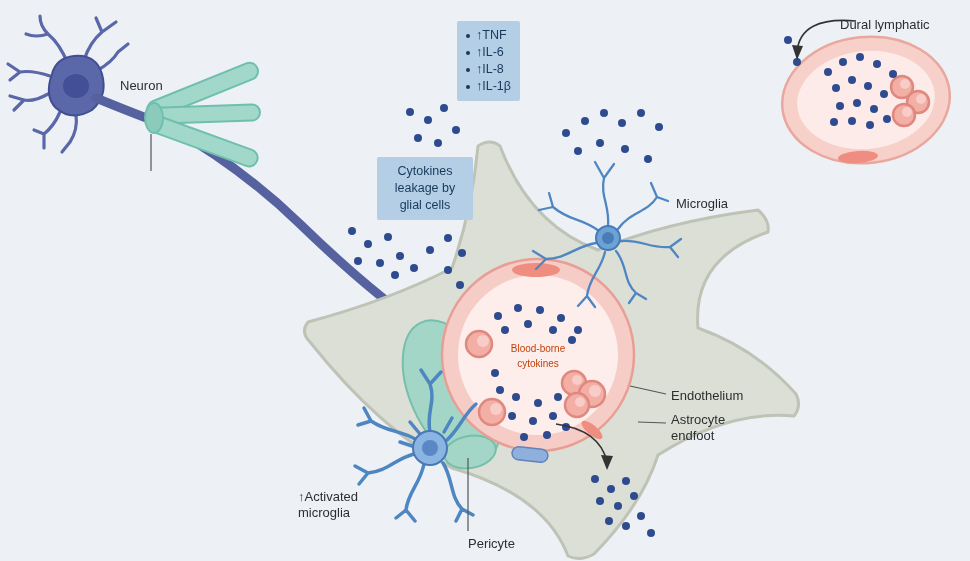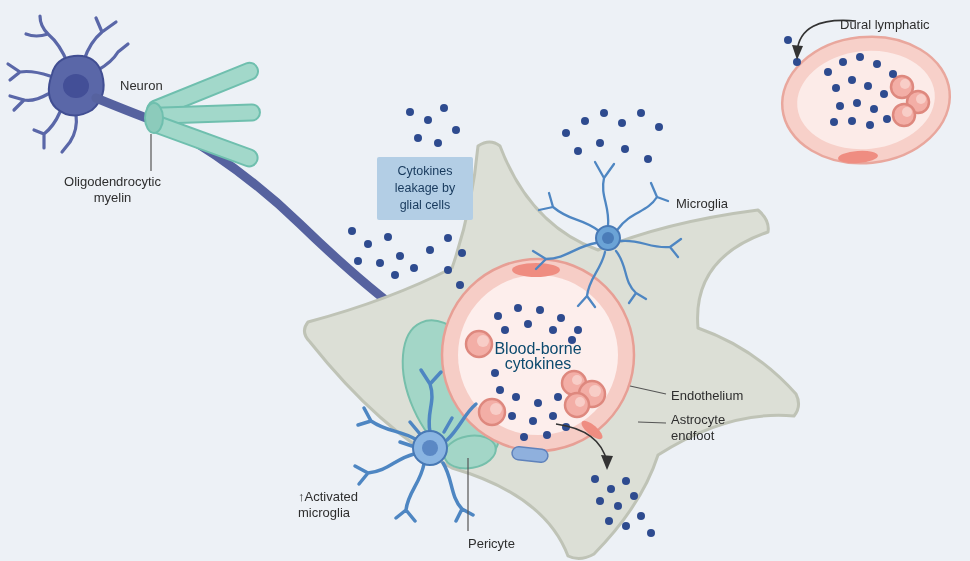--- a/index.html
+++ b/index.html
@@ -5,21 +5,21 @@
   html,body{margin:0;padding:0;}
   #canvas{position:relative;width:970px;height:561px;background:#edf1f6;overflow:hidden;
           font-family:"Liberation Sans",sans-serif;}
   #art{position:absolute;left:0;top:0;}
   .lbl{position:absolute;font:13px/16px "Liberation Sans",sans-serif;color:#2e2e2e;white-space:nowrap;}
   .box{position:absolute;background:#b3cee5;color:#17395c;
        font:12.5px/17px "Liberation Sans",sans-serif;padding:6px 9px;border-radius:2px;}
   .center{text-align:center;}
   .list-row{display:flex;align-items:center;gap:6px;line-height:17px;}
   .bullet{width:4px;height:4px;border-radius:50%;background:#17395c;flex:0 0 auto;}
-  .small{font-size:16px;line-height:15px;color:#0c4a6e;}
+  .small{font-size:10px;line-height:15px;color:#c2410c;}
 </style>
 </head>
 <body>
 
 <div id="canvas">
 
 <svg id="art" width="970" height="561" viewBox="0 0 970 561">
 
   <g stroke="#5a67a8" stroke-width="3.2" fill="none" stroke-linecap="round">
     <path d="M68,64 Q60,44 48,34 M48,34 Q40,26 40,16 M48,34 Q36,38 26,34"></path>
@@ -220,24 +220,20 @@
   <g stroke="#555" stroke-width="1.2">
     <line x1="630" y1="386" x2="666" y2="394"></line>
     <line x1="638" y1="422" x2="666" y2="423"></line>
     <line x1="151" y1="134" x2="151" y2="171"></line>
     <line x1="468" y1="458" x2="468" y2="531"></line>
   </g>
 </svg>
 
 <div class="lbl" style="left:120px;top:78px;">Neuron</div>
 
-<div class="lbl center" style="left:40px;top:174px;width:145px;">
-  <div>Oligodendrocytic</div>
-  <div>myelin</div>
-</div>
 
 <div class="lbl" style="left:840px;top:6px;margin-top:11px;">Dural lymphatic</div>
 
 <div class="lbl" style="left:676px;top:196px;">Microglia</div>
 
 <div class="lbl small center" style="left:486px;top:341px;width:104px;">
   <div>Blood-borne</div>
   <div>cytokines</div>
 </div>
 
@@ -248,20 +244,38 @@
   <div>endfoot</div>
 </div>
 
 <div class="lbl" style="left:298px;top:489px;">
   <div>↑Activated</div>
   <div>microglia</div>
 </div>
 
 <div class="lbl" style="left:468px;top:536px;text-align:right;">Pericyte</div>
 
+<div class="box" style="left:457px;top:21px;">
+  <div class="list-row">
+    <span class="bullet"></span>
+    <span>↑TNF</span>
+  </div>
+  <div class="list-row">
+    <span class="bullet"></span>
+    <span>↑IL-6</span>
+  </div>
+  <div class="list-row">
+    <span class="bullet"></span>
+    <span>↑IL-8</span>
+  </div>
+  <div class="list-row">
+    <span class="bullet"></span>
+    <span>↑IL-1β</span>
+  </div>
+</div>
 
 
 <div class="box center" style="left:377px;top:157px;width:78px;">
   <div>Cytokines</div>
   <div>leakage by</div>
   <div>glial cells</div>
 </div>
 
 
 </div>

